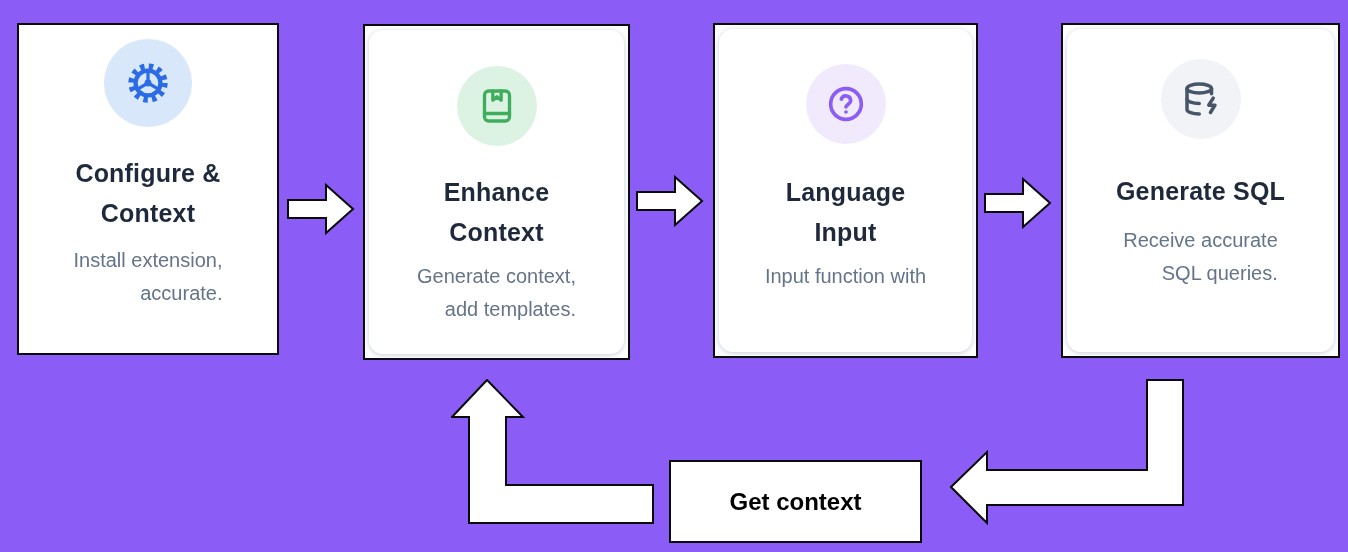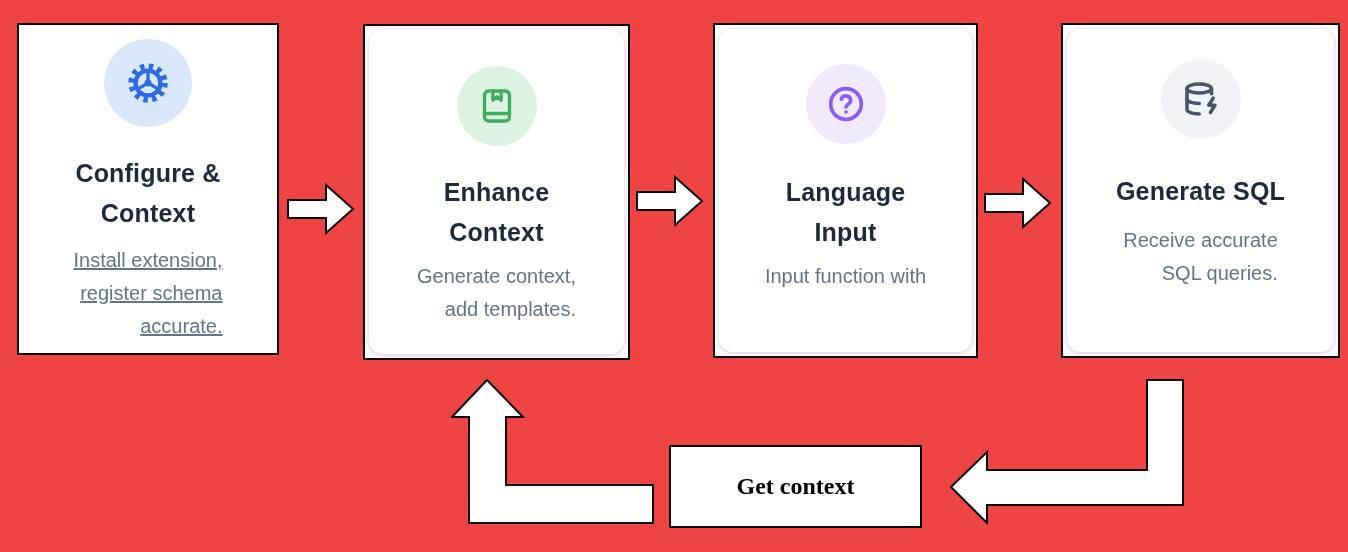--- a/index.html
+++ b/index.html
@@ -1,19 +1,19 @@
 <!DOCTYPE html>
 <html><head>
 <meta charset="utf-8">
 <style>
   html,body{margin:0;padding:0;background:#ffffff;}
   .stage{
     position:relative;
     width:1348px;height:552px;
-    background:#ef4444;
+    background:#8b5cf6;
     font-family:"Liberation Sans", sans-serif;
     overflow:hidden;
   }
   
   .step-card{
     position:absolute;
     background:#ffffff;
     border:2px solid #0a0a0a;
     box-sizing:border-box;
   }
@@ -54,47 +54,47 @@
     margin:0;
     font-size:20px;
     line-height:33px;
     color:#64748b;
     text-align:right;
   }
   .step-desc span{display:block;}
   
   .c1 .icon-circle{margin-top:12px;width:88px;height:88px;}
   .c1 .step-title{margin-top:26px;}
-  .c1 .step-desc{margin-top:11px;text-decoration:underline;}
+  .c1 .step-desc{margin-top:11px;}
   .c2 .icon-circle{margin-top:36px;}
   .c2 .step-title{margin-top:26px;}
   .c2 .step-desc{margin-top:8px;}
   .c3 .icon-circle{margin-top:35px;}
   .c3 .step-title{margin-top:28px;}
   .c3 .step-desc{margin-top:8px;}
   .c4 .icon-circle{margin-top:30px;}
   .c4 .step-title{margin-top:32px;}
   .c4 .step-desc{margin-top:13px;}
   
   .connector{position:absolute;}
   .connector polygon{
     fill:#ffffff;
     stroke:#0a0a0a;
     stroke-width:2;
     stroke-linejoin:miter;
   }
   
   .loop-box{
     position:absolute;
-    left:669px;top:445px;width:253px;height:83px;
+    left:669px;top:460px;width:253px;height:83px;
     border:2px solid #0a0a0a;
     box-sizing:border-box;
     background:#ffffff;
     display:flex;align-items:center;justify-content:center;
-    font-size:24px;font-weight:bold;color:#000000;font-family:Liberation Serif, serif;
+    font-size:24px;font-weight:bold;color:#000000;
   }
 </style>
 </head>
 <body>
 
 <div class="stage">
 
   <div class="step-card plain c1" style="left:17px;top:23px;width:262px;height:332px;">
     <div class="step-inner">
       <div class="icon-circle bg-blue">
@@ -106,21 +106,20 @@
           <line x1="24" y1="24" x2="13.1" y2="30.3" stroke="#2b6be6" stroke-width="3.4"></line>
           <circle cx="24" cy="24" r="3.6" fill="#2b6be6"></circle>
         </svg>
       </div>
       <h3 class="step-title">
         <span>Configure &amp;</span>
         <span>Context</span>
       </h3>
       <p class="step-desc">
         <span>Install extension,</span>
-        <span>register schema</span>
         <span>accurate.</span>
       </p>
     </div>
   </div>
 
   <svg class="connector" style="left:287px;top:183px;" width="68" height="52" viewBox="0 0 68 52">
     <polygon points="1,17 39,17 39,2 66,26 39,50 39,35 1,35"></polygon>
   </svg>
 
   <div class="step-card c2" style="left:363px;top:24px;width:267px;height:336px;">

